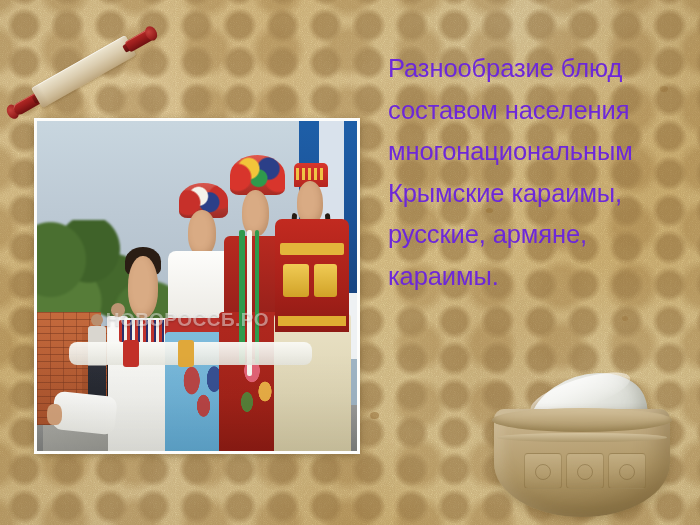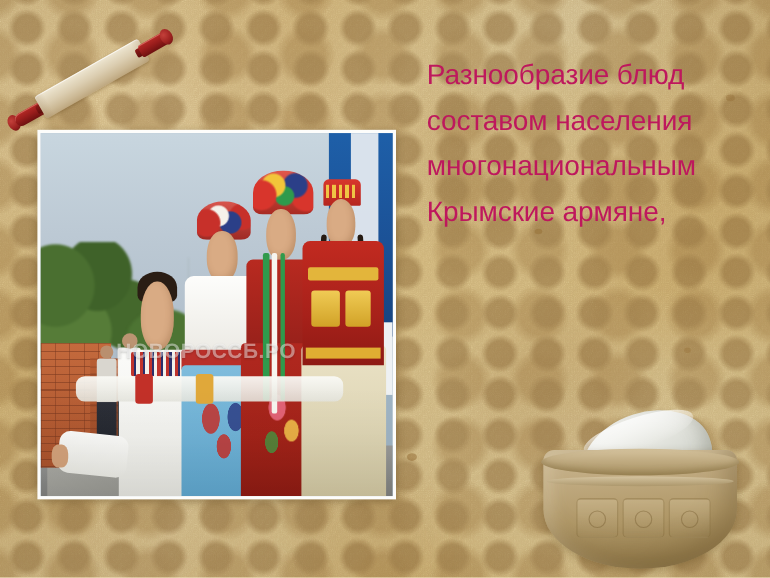--- a/index.html
+++ b/index.html
@@ -272,21 +272,21 @@
   .p1{left:30px;} .p2{left:72px;} .p3{left:114px;}
   .emblem{position:absolute;top:55px;width:14px;height:14px;border-radius:50%;
     border:1.6px solid rgba(120,96,52,.45);}
   .e1{left:41px;} .e2{left:83px;} .e3{left:125px;}
 
   
   #textcol{
     position:absolute;left:388px;top:48px;width:296px;
   }
   .tline{
-    font-size:25.5px;line-height:41.5px;color:#be185d;
+    font-size:25.5px;line-height:41.5px;color:#6d28d9;
     white-space:nowrap;font-weight:400;letter-spacing:-.1px;
   }
 </style>
 </head>
 <body>
 
 <div id="slide">
 
   <div class="bg-base"></div>
   <div class="bg-mottle"></div>
@@ -392,16 +392,18 @@
       <div class="emblem e1"></div>
       <div class="emblem e2"></div>
       <div class="emblem e3"></div>
     </div>
   </div>
 
   <div id="textcol">
     <div class="tline">Разнообразие блюд</div>
     <div class="tline">составом населения</div>
     <div class="tline">многонациональным</div>
-    <div class="tline">Крымские армяне,</div>
+    <div class="tline">Крымские караимы,</div>
+    <div class="tline">русские, армяне,</div>
+    <div class="tline">караимы.</div>
   </div>
 
 </div>
 
 </body></html>

